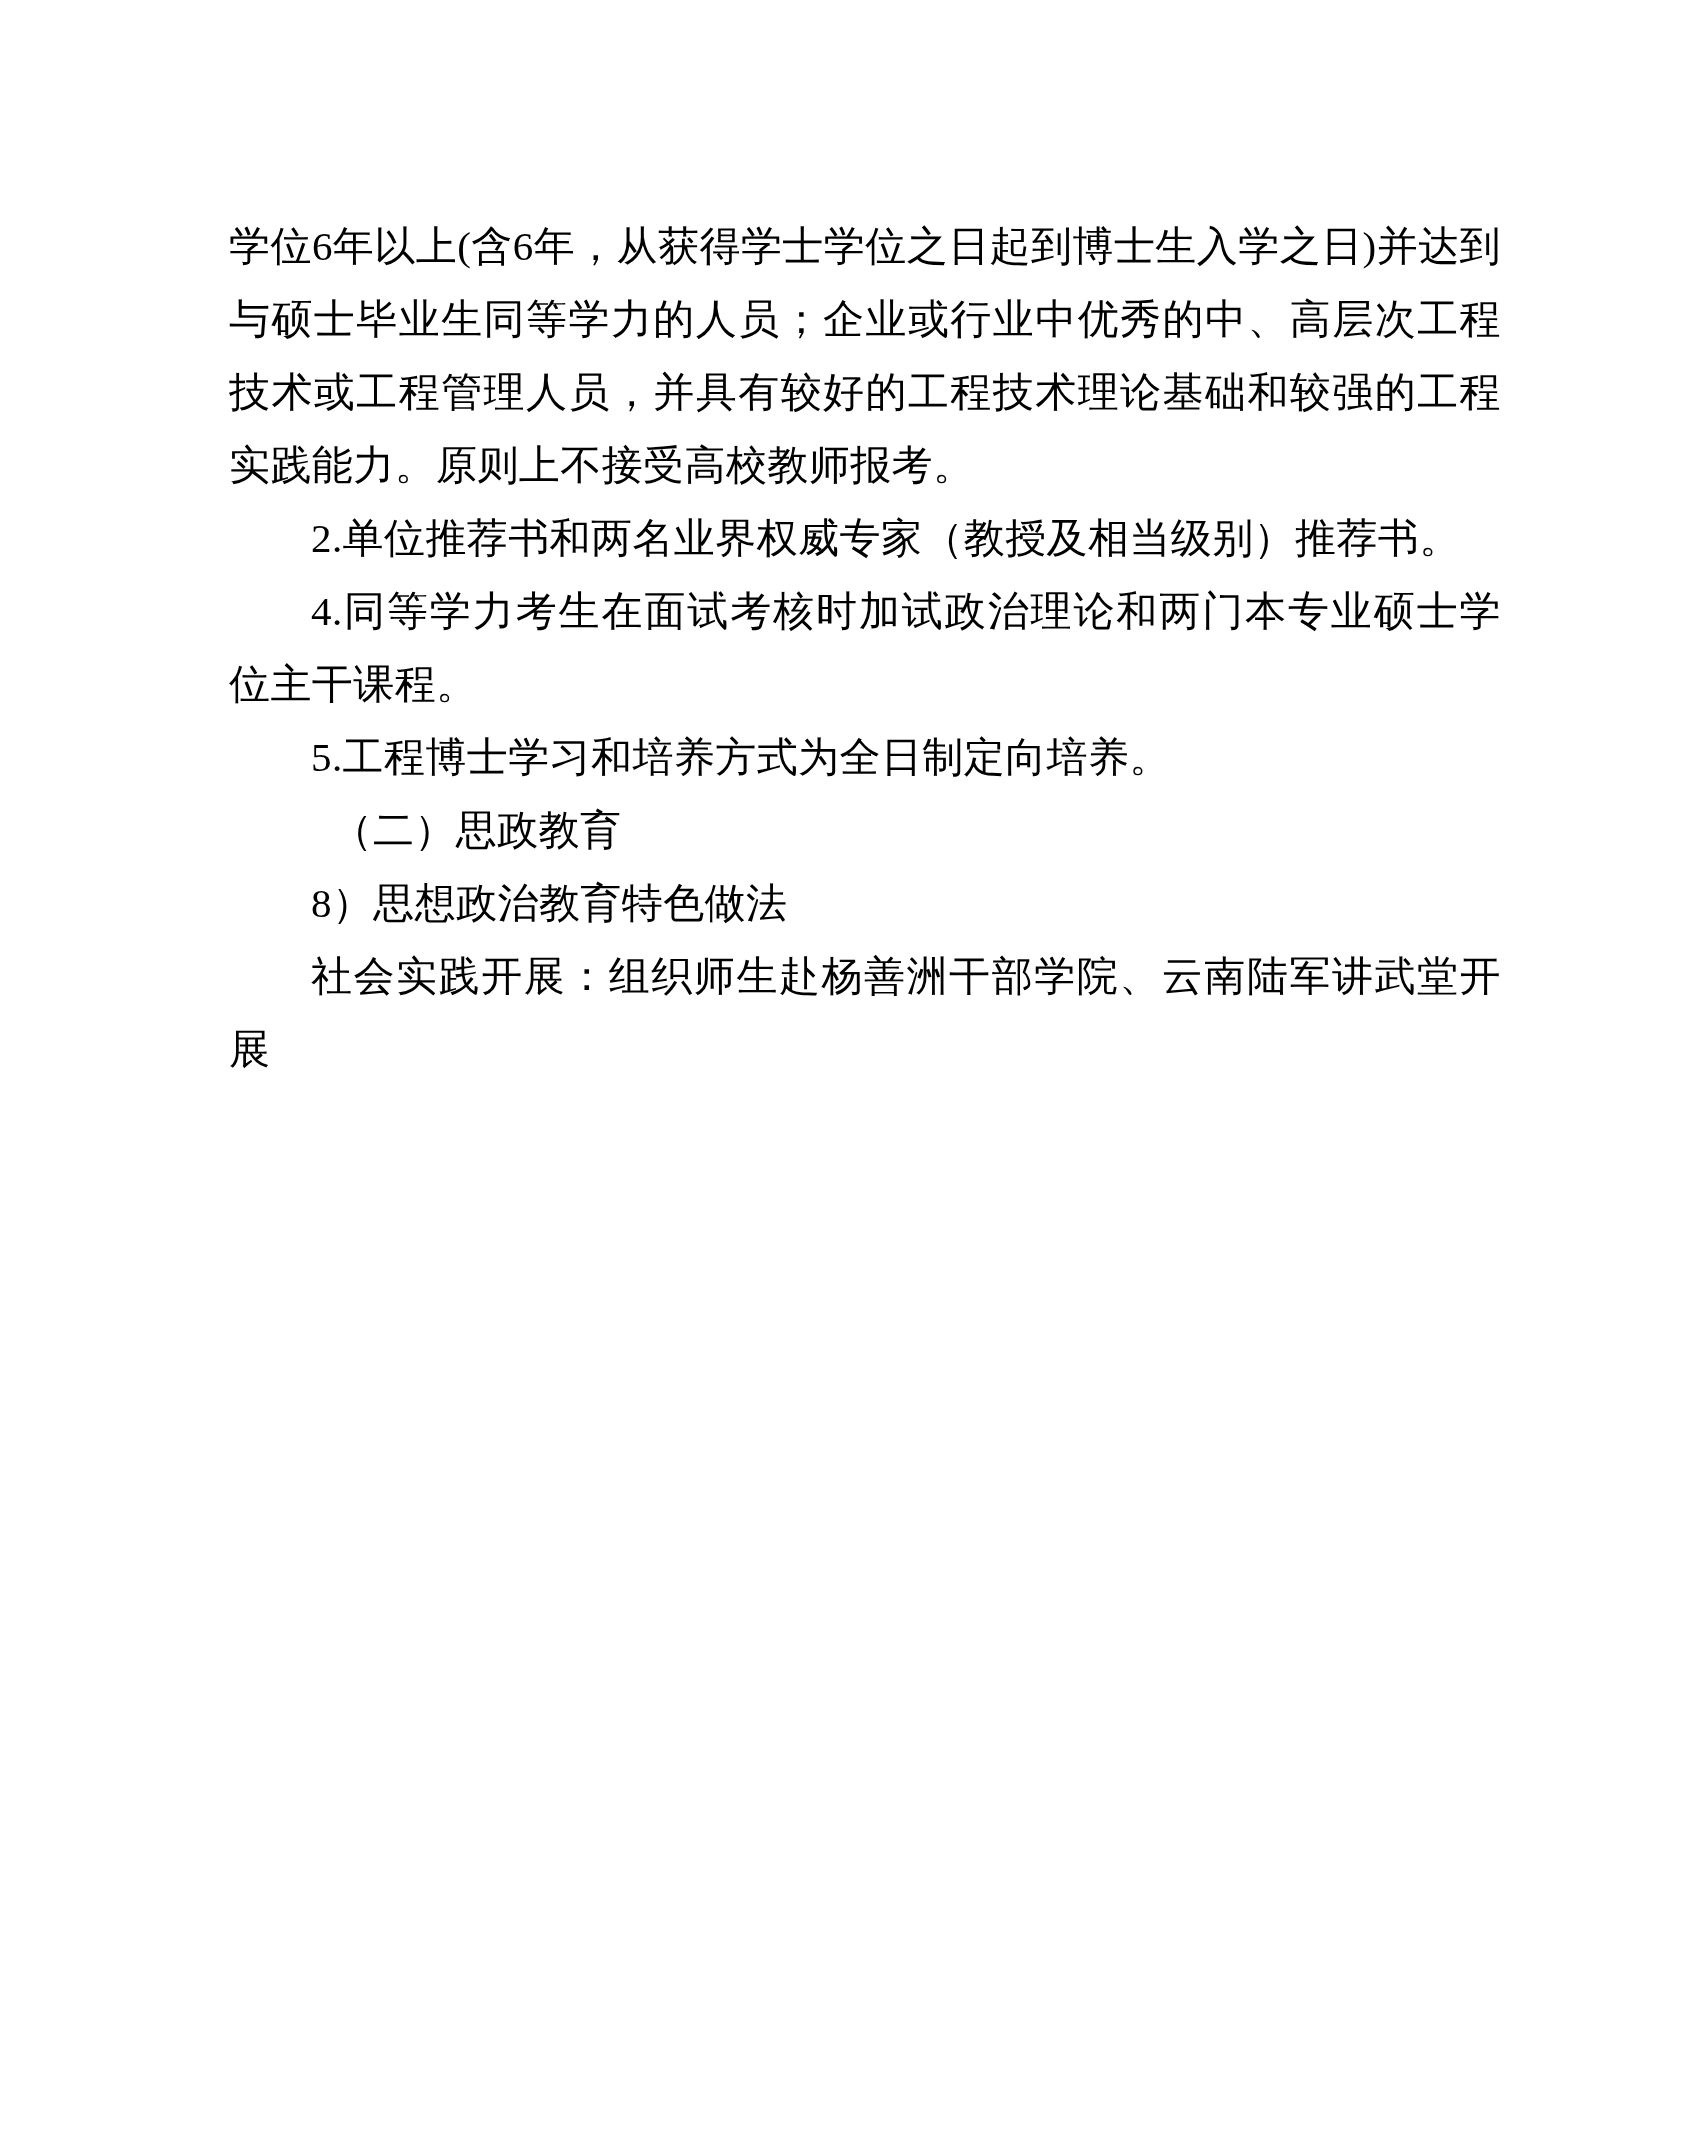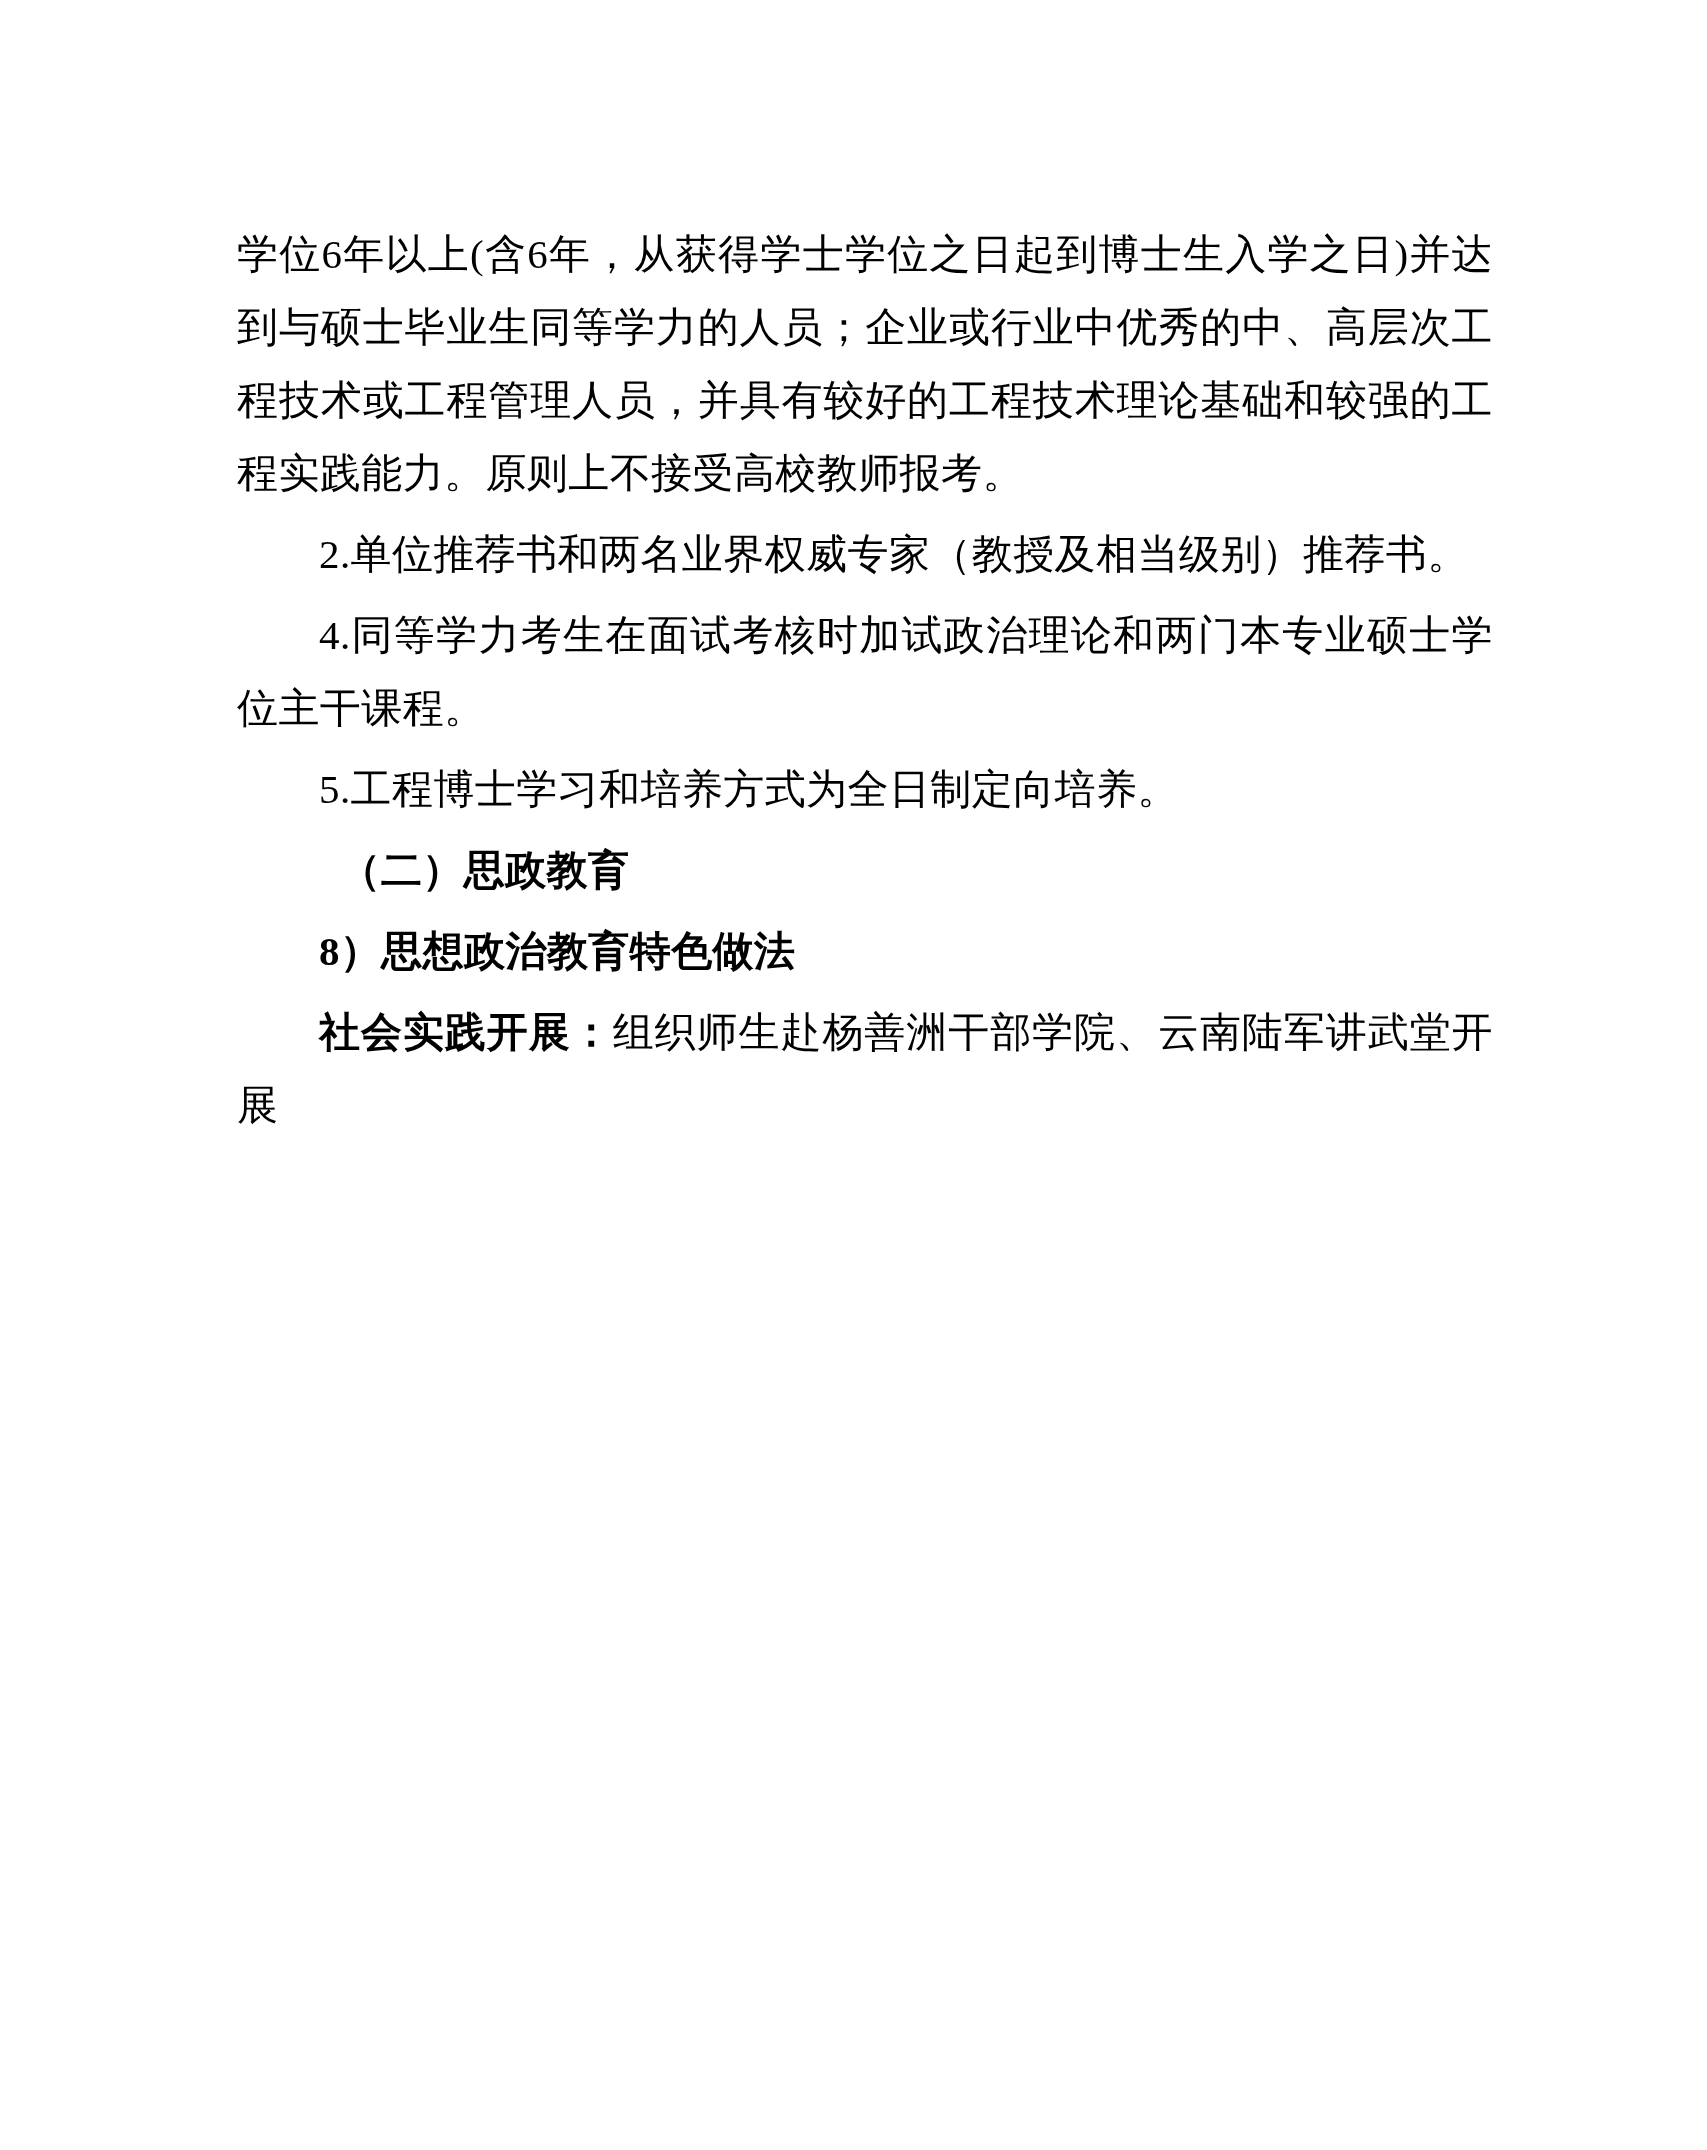--- a/index.html
+++ b/index.html
@@ -16,37 +16,37 @@
     font-family: "Liberation Serif", "DejaVu Serif", serif;
     color: #000000;
   }
   .text-block {
     position: absolute;
     left: 229px;
     top: 210px;
     width: 1272px;
   }
   .para {
-    margin: 8px;
+    margin: 0;
     padding: 0;
     font-size: 41px;
     line-height: 73px;
     text-align: justify;
     text-justify: inter-character;
     letter-spacing: 0.01em;
     word-break: break-all;
   }
   .para.indent {
     text-indent: 2em;
   }
   .para.indent-heading {
     text-indent: 2.5em;
   }
   .para .b {
-    font-weight: bold;
+    font-weight: normal;
   }
 </style>
 </head>
 <body>
 
 <div class="doc-page">
   <div class="text-block">
 
     <p class="para"><span class="b"></span><span>学位6年以上(含6年，从获得学士学位之日起到博士生入学之日)并达到与硕士毕业生同等学力的人员；企业或行业中优秀的中、高层次工程技术或工程管理人员，并具有较好的工程技术理论基础和较强的工程实践能力。原则上不接受高校教师报考。</span></p>
 

